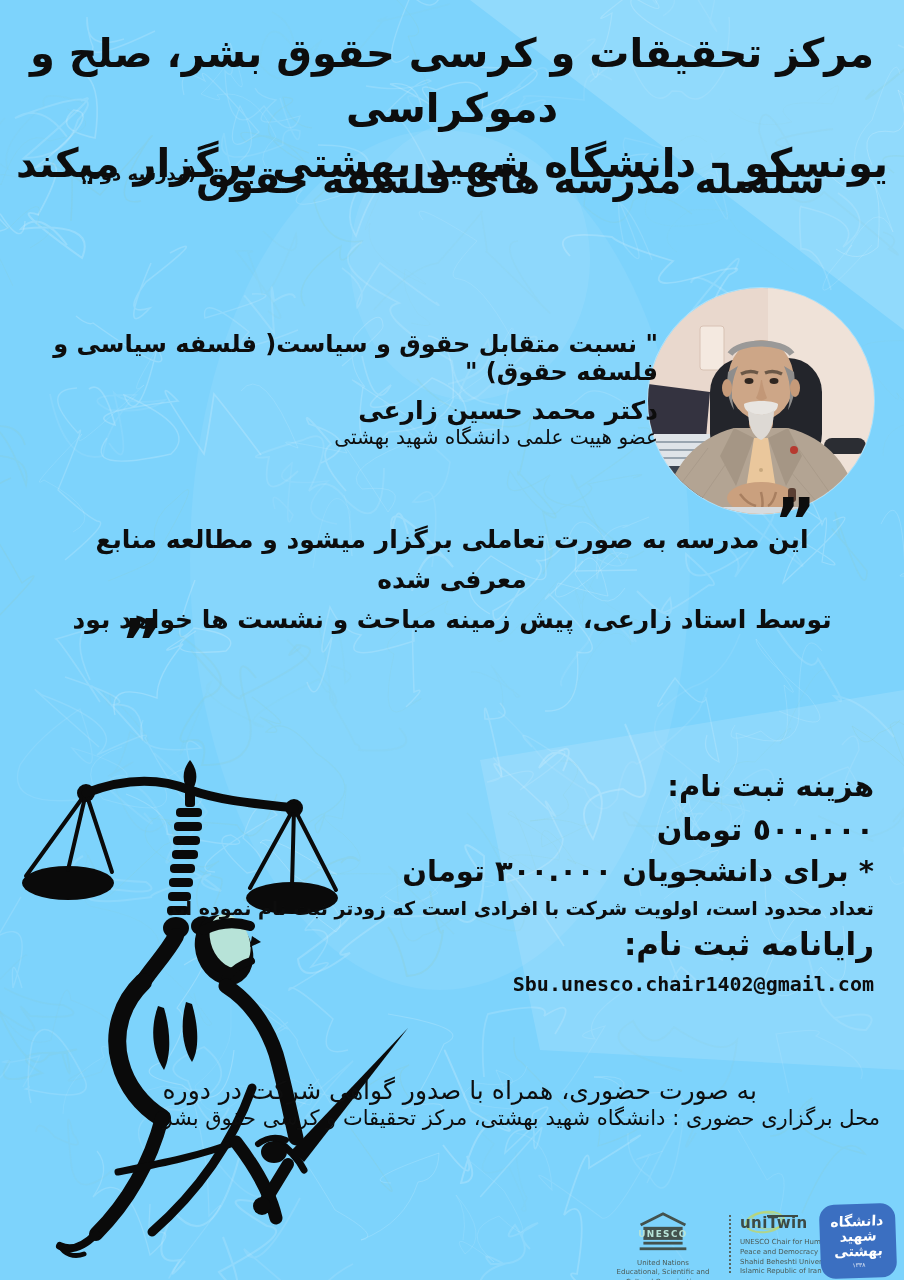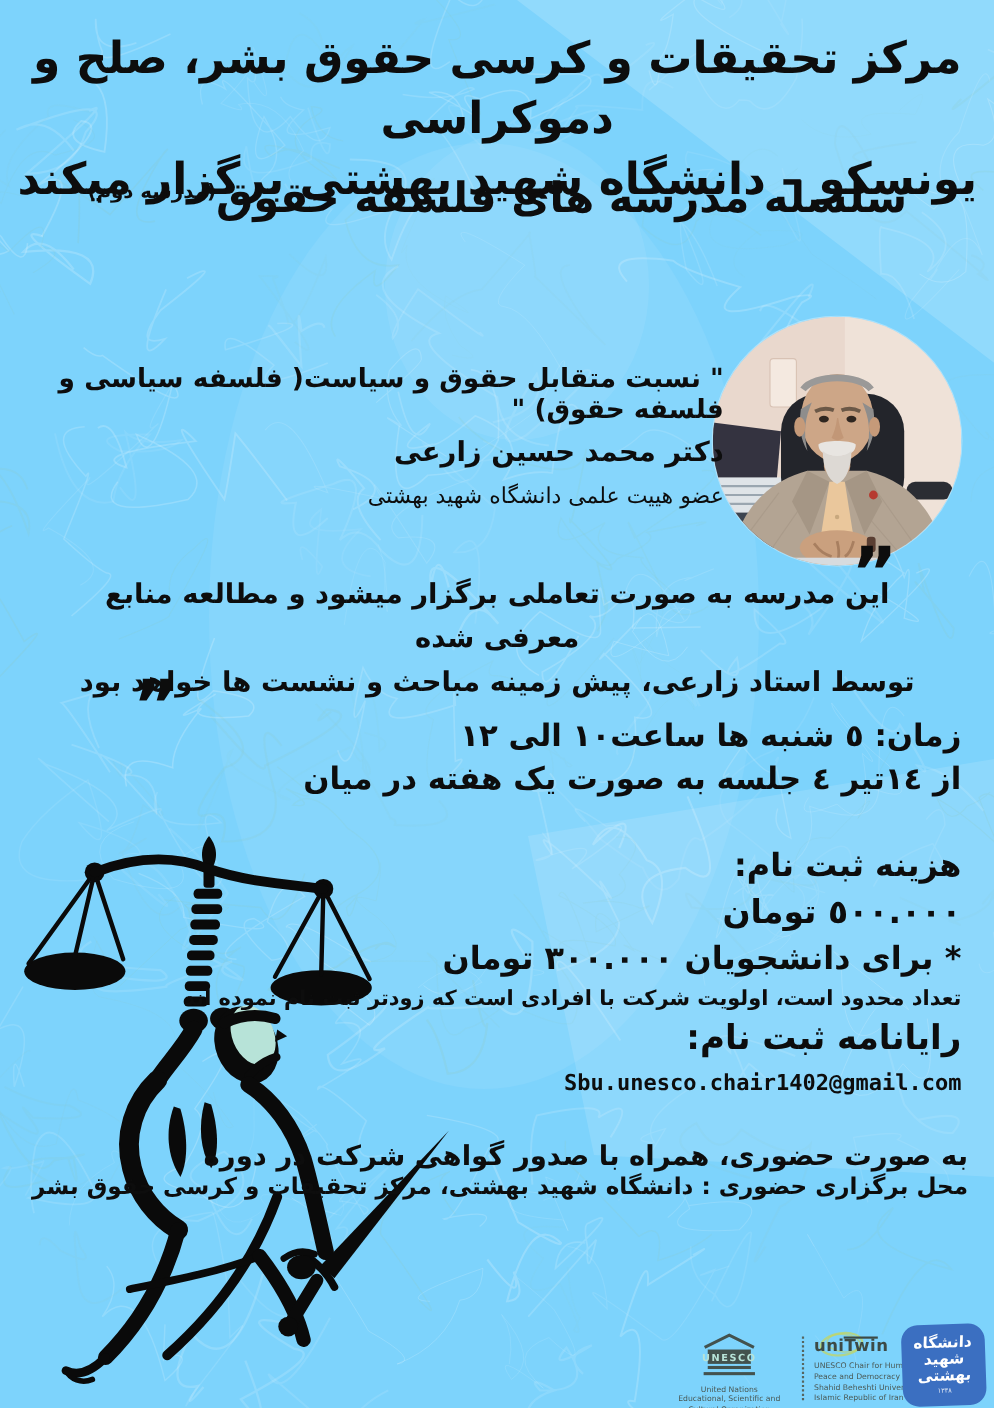--- a/index.html
+++ b/index.html
@@ -23,21 +23,21 @@
   
   .photo{
     position:absolute;left:648px;top:288px;width:226px;height:226px;z-index:3;
     border-radius:50%;overflow:hidden;box-shadow:0 0 0 1px rgba(255,255,255,.35);
   }
   .speaker{
     position:absolute;top:330px;left:16px;width:642px;z-index:3;
     direction:rtl;text-align:right;
   }
   .speaker .topic{font-size:24px;font-weight:800;margin-bottom:10px;}
-  .speaker .name{font-size:25px;font-weight:700;margin-bottom:13px;}
+  .speaker .name{font-size:25px;font-weight:700;margin-bottom:0;}
   .speaker .affil{font-size:20px;font-weight:400;}
   
   .quote{
     position:absolute;top:520px;left:70px;right:70px;z-index:3;
     direction:rtl;text-align:center;font-weight:800;font-size:25px;line-height:1.6;
   }
   .qmark{position:absolute;font-size:64px;font-weight:800;line-height:0;}
   .qmark.open{top:2px;right:18px;}
   .qmark.close{top:88px;left:52px;}
   
@@ -49,21 +49,21 @@
   .fees .heading{font-size:29px;font-weight:800;margin-bottom:9px;margin-top:25px;}
   .fees .price{font-size:30px;font-weight:700;margin-bottom:7px;}
   .fees .student{font-size:29px;font-weight:800;margin-bottom:9px;}
   .fees .note{font-size:19px;font-weight:700;margin-bottom:7px;}
   .fees .email-label{font-size:31px;font-weight:800;margin-bottom:10px;}
   .fees .email{
     font-family:"DejaVu Sans Mono",monospace;font-weight:700;font-size:20px;
     direction:ltr;unicode-bidi:embed;
   }
   
-  .notes{position:absolute;top:1036px;right:24px;z-index:3;direction:rtl;text-align:right;font-weight:700;}
+  .notes{position:absolute;top:1076px;right:24px;z-index:3;direction:rtl;text-align:left;font-weight:400;}
   .notes .n1{font-size:25px;}
   .notes .n2{font-size:21px;margin-top:1px;}
   
   .justice{position:absolute;left:0;top:740px;z-index:2;}
   
   .unesco{position:absolute;left:602px;top:1210px;width:122px;z-index:3;text-align:center;color:#4a5955;}
   .unesco-caption{font-size:7px;line-height:1.35;margin-top:2px;}
   .sep{position:absolute;left:729px;top:1215px;height:58px;border-left:2px dotted #56655f;z-index:3;}
   .unitwin{position:absolute;left:740px;top:1213px;width:158px;z-index:3;color:#4a5955;}
   .ut-logo{position:relative;display:inline-block;font-size:15px;font-weight:700;color:#3c4a46;letter-spacing:.4px;}
@@ -325,24 +325,20 @@
     <div class="affil">عضو هییت علمی دانشگاه شهید بهشتی</div>
   </div>
 
   <div class="quote">
     <span class="qmark open">”</span>
     <div>این مدرسه به صورت تعاملی برگزار میشود و مطالعه منابع معرفی شده</div>
     <div>توسط استاد زارعی، پیش زمینه مباحث و نشست ها خواهد بود</div>
     <span class="qmark close">„</span>
   </div>
 
-  <div class="schedule">
-    <div>زمان: ٥ شنبه ها ساعت١٠ الی ١٢</div>
-    <div>از ١٤تیر ٤  جلسه به صورت یک هفته در میان</div>
-  </div>
 
   <div class="fees">
     <div class="heading">هزینه ثبت نام:</div>
     <div class="price">٥٠٠.٠٠٠ تومان</div>
     <div class="student">* برای دانشجویان  ٣٠٠.٠٠٠ تومان</div>
     <div class="note">تعداد محدود است، اولویت شرکت با افرادی است که زودتر ثبت نام نموده اند</div>
     <div class="email-label">رایانامه ثبت نام:</div>
     <div class="email">Sbu.unesco.chair1402@gmail.com</div>
   </div>
 

